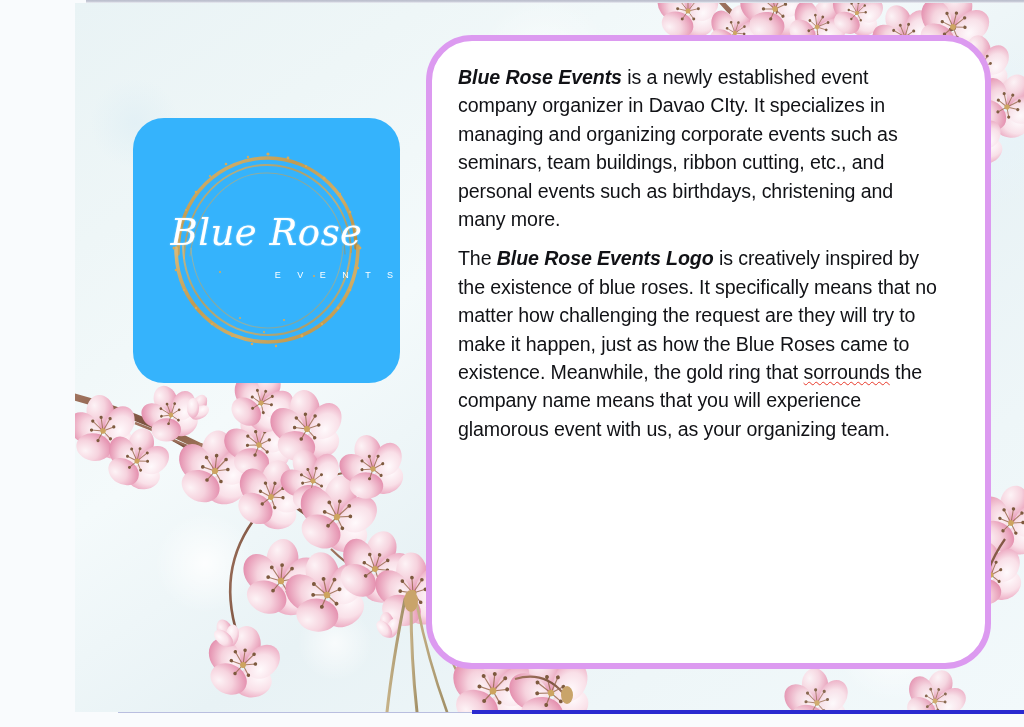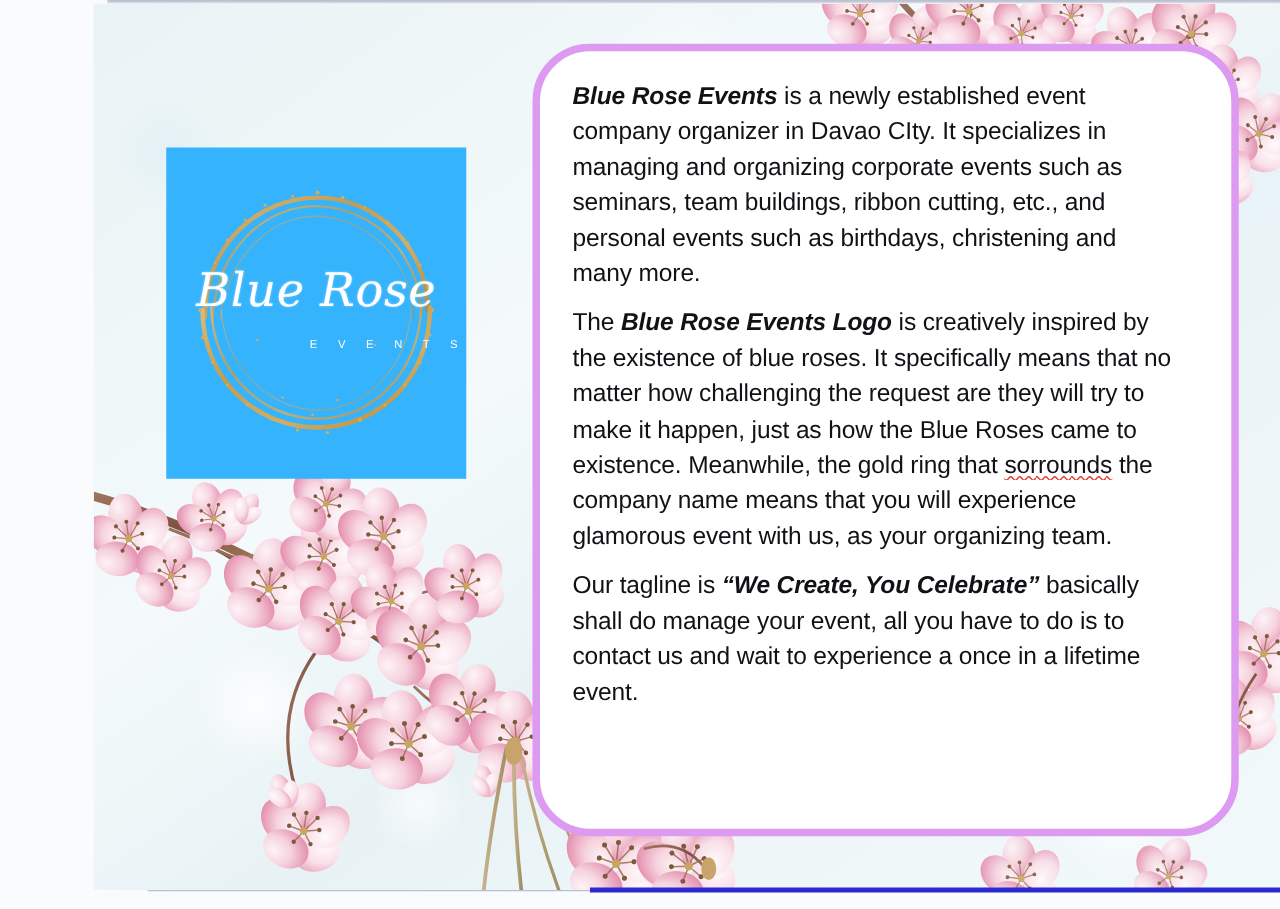--- a/index.html
+++ b/index.html
@@ -46,23 +46,24 @@
       radial-gradient(circle 90px at 470px 60px,  rgba(255,255,255,.55), rgba(255,255,255,0) 75%),
       radial-gradient(circle 80px at 820px 640px, rgba(255,255,255,.8), rgba(255,255,255,0) 75%),
       radial-gradient(circle 120px at 900px 120px,rgba(232,244,250,.9), rgba(255,255,255,0) 75%),
       radial-gradient(circle 60px at 60px 120px,  rgba(226,240,245,.9), rgba(255,255,255,0) 75%),
       linear-gradient(145deg,#e9f3f5 0%,#eef6f7 18%,#f4fafb 38%,#e8f2f5 58%,#eef6f8 78%,#f2f9fb 100%);
   }
 
   
   .logo-tile{
     position:absolute; left:58px; top:115px;
-    width:240px; height:265px;
+    width:267px; height:265px;
     background:#35b3fc;
     overflow:hidden;
+    border-radius:31px;
   }
   .logo-ring{
     position:absolute; left:50%; top:50%;
     width:205px; height:205px; margin:-103px 0 0 -103px;
   }
   .logo-script{
     position:absolute; left:0; right:0; top:96px;
     text-align:center;
     color:#ffffff;
     font-family:"DejaVu Serif", serif;
@@ -318,19 +319,18 @@
       <div class="logo-script">Blue Rose</div>
       <div class="logo-sub">E V E N T S</div>
     </div>
 
     <div class="text-card">
 
       <p class="para"><b>Blue Rose Events</b><span> is a newly established event company organizer in Davao CIty. It specializes in managing and organizing corporate events such as seminars, team buildings, ribbon cutting, etc., and personal events such as birthdays, christening and many more.</span></p>
 
       <p class="para"><span>The </span><b>Blue Rose Events Logo</b><span> is creatively inspired by the existence of blue roses. It specifically means that no matter how challenging the request are they will try to make it happen, just as how the Blue Roses came to existence. Meanwhile, the gold ring that </span><span class="spellerr">sorrounds</span><span> the company name means that you will experience glamorous event with us, as your organizing team.</span></p>
 
-      <p class="para"><span>Our tagline is </span><span class="tag">“We Create, You Celebrate”</span><span> basically shall do manage your event, all you have to do is to contact us and wait to experience a once in a lifetime event.</span></p>
     </div>
   </div>
 
   <div class="bottom-rule-2"></div>
   <div class="bottom-rule"></div>
 </div>
 
 </body></html>

